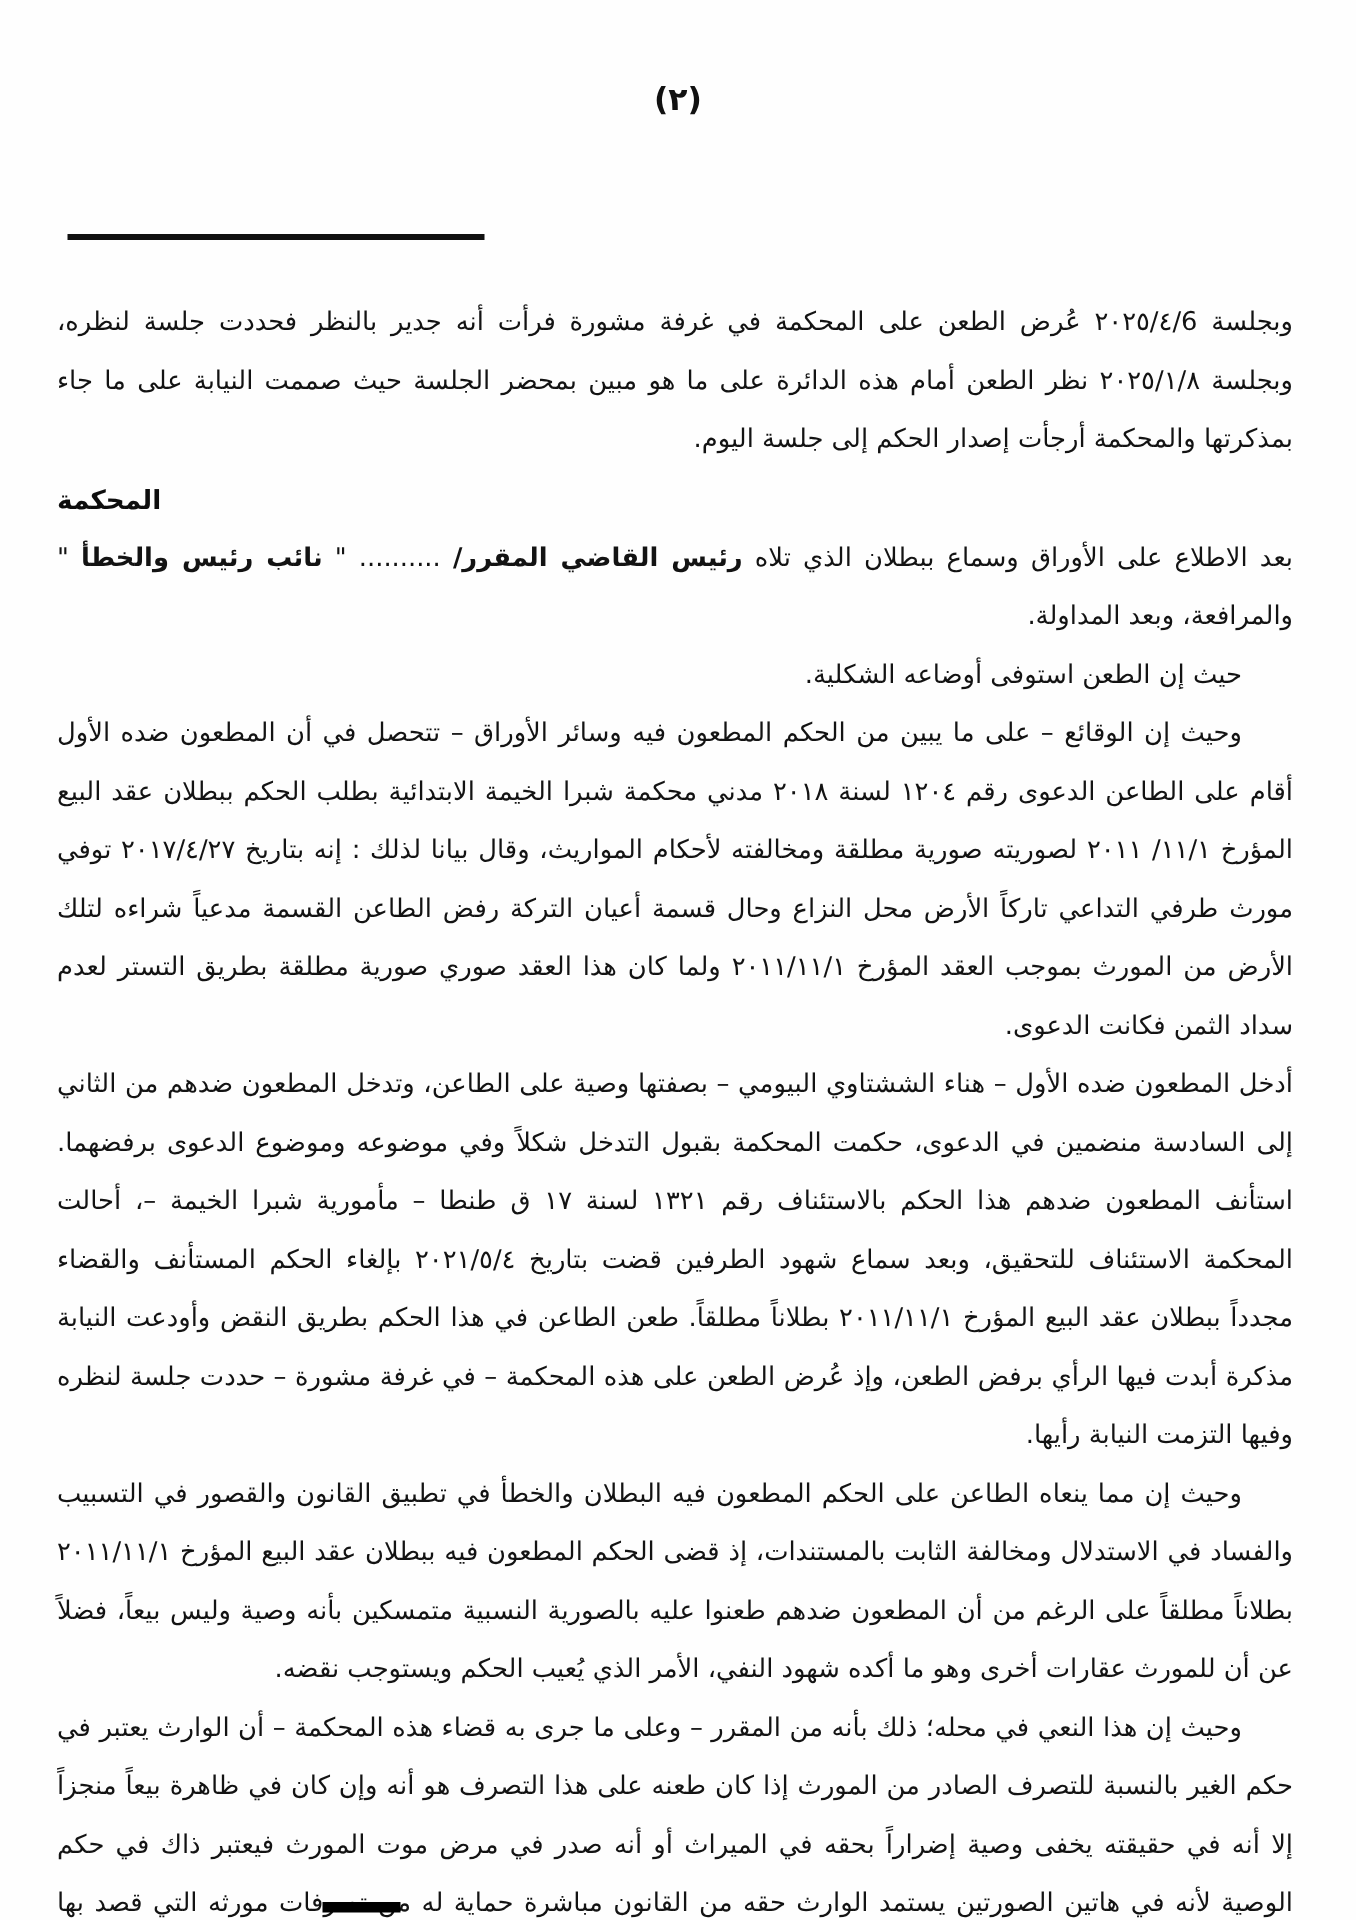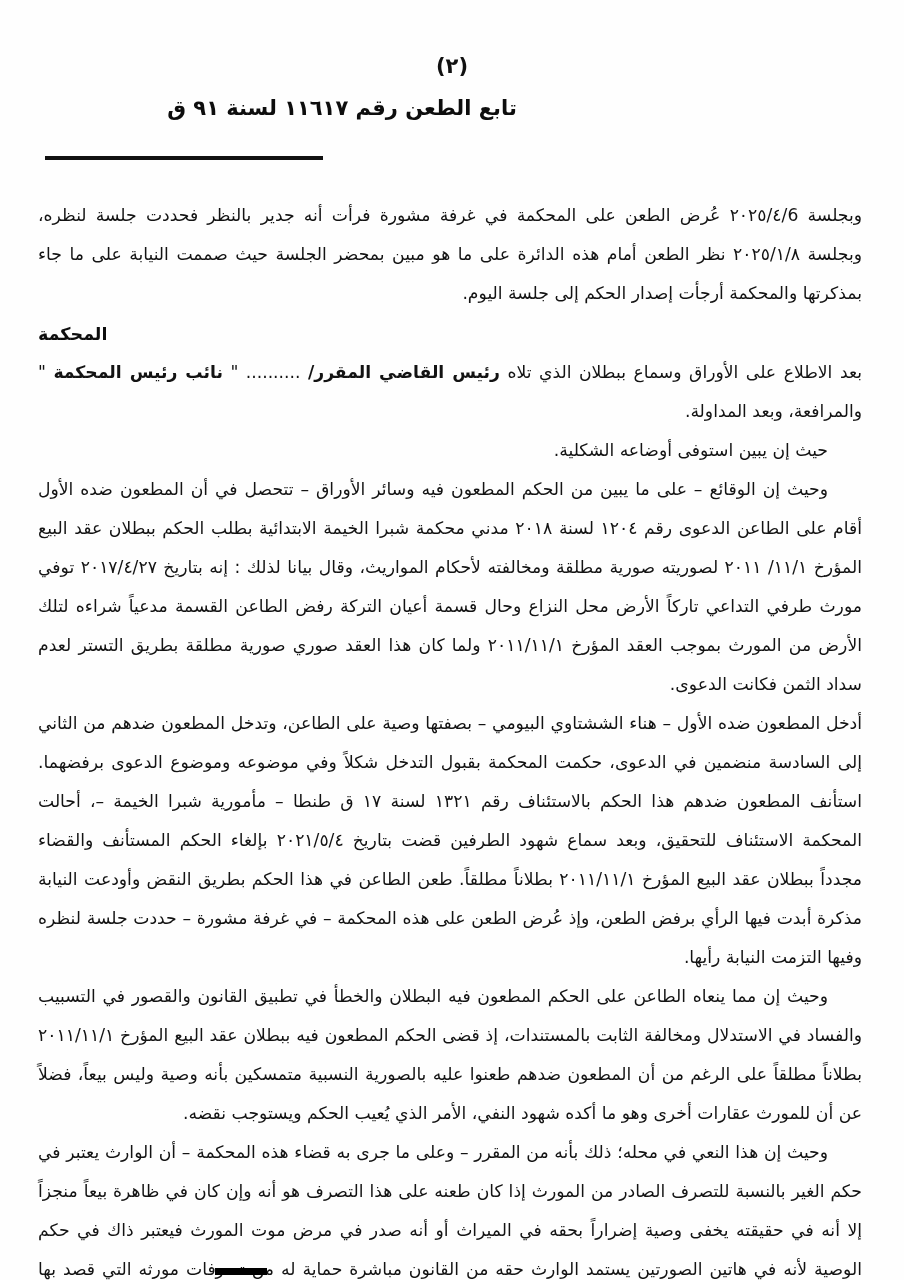--- a/index.html
+++ b/index.html
@@ -105,35 +105,32 @@
     background: #000;
   }
 </style>
 </head>
 <body>
 
 <div class="page">
 
   <div class="page-number">(٢)</div>
 
-  <div class="doc-title-wrap">
-    <span class="doc-title">تابع الطعن رقم ١١٦١٧ لسنة ٩١ ق</span>
-  </div>
 
   <div class="title-rule"></div>
 
   <div class="content">
 
     <p class="para">وبجلسة ٢٠٢٥/٤/6 عُرض الطعن على المحكمة في غرفة مشورة فرأت أنه جدير بالنظر فحددت جلسة لنظره، وبجلسة ٢٠٢٥/١/٨ نظر الطعن أمام هذه الدائرة على ما هو مبين بمحضر الجلسة حيث صممت النيابة على ما جاء بمذكرتها والمحكمة أرجأت إصدار الحكم إلى جلسة اليوم.</p>
 
     <div class="section-heading">المحكمة</div>
 
-    <p class="para"><span>بعد الاطلاع على الأوراق وسماع ببطلان الذي تلاه </span><span class="bold">رئيس القاضي المقرر/</span><span> .......... " </span><span class="bold">نائب رئيس المحكمة</span><span> " والمرافعة، وبعد المداولة.</span></p>
+    <p class="para"><span>بعد الاطلاع على الأوراق وسماع ببطلان الذي تلاه </span><span class="bold">رئيس القاضي المقرر/</span><span> .......... " </span><span class="bold">نائب رئيس والخطأ</span><span> " والمرافعة، وبعد المداولة.</span></p>
 
-    <p class="para indent">حيث إن يبين استوفى أوضاعه الشكلية.</p>
+    <p class="para indent">حيث إن الطعن استوفى أوضاعه الشكلية.</p>
 
     <p class="para indent">وحيث إن الوقائع – على ما يبين من الحكم المطعون فيه وسائر الأوراق – تتحصل في أن المطعون ضده الأول أقام على الطاعن الدعوى رقم ١٢٠٤ لسنة ٢٠١٨ مدني محكمة شبرا الخيمة الابتدائية بطلب الحكم ببطلان عقد البيع المؤرخ ١١/١/ ٢٠١١ لصوريته صورية مطلقة ومخالفته لأحكام المواريث، وقال بيانا لذلك : إنه بتاريخ ٢٠١٧/٤/٢٧ توفي مورث طرفي التداعي تاركاً الأرض محل النزاع وحال قسمة أعيان التركة رفض الطاعن القسمة مدعياً شراءه لتلك الأرض من المورث بموجب العقد المؤرخ ٢٠١١/١١/١ ولما كان هذا العقد صوري صورية مطلقة بطريق التستر لعدم سداد الثمن فكانت الدعوى.</p>
 
     <p class="para">أدخل المطعون ضده الأول – هناء الششتاوي البيومي – بصفتها وصية على الطاعن، وتدخل المطعون ضدهم من الثاني إلى السادسة منضمين في الدعوى، حكمت المحكمة بقبول التدخل شكلاً وفي موضوعه وموضوع الدعوى برفضهما. استأنف المطعون ضدهم هذا الحكم بالاستئناف رقم ١٣٢١ لسنة ١٧ ق طنطا – مأمورية شبرا الخيمة –، أحالت المحكمة الاستئناف للتحقيق، وبعد سماع شهود الطرفين قضت بتاريخ ٢٠٢١/٥/٤ بإلغاء الحكم المستأنف والقضاء مجدداً ببطلان عقد البيع المؤرخ ٢٠١١/١١/١ بطلاناً مطلقاً. طعن الطاعن في هذا الحكم بطريق النقض وأودعت النيابة مذكرة أبدت فيها الرأي برفض الطعن، وإذ عُرض الطعن على هذه المحكمة – في غرفة مشورة – حددت جلسة لنظره وفيها التزمت النيابة رأيها.</p>
 
     <p class="para indent">وحيث إن مما ينعاه الطاعن على الحكم المطعون فيه البطلان والخطأ في تطبيق القانون والقصور في التسبيب والفساد في الاستدلال ومخالفة الثابت بالمستندات، إذ قضى الحكم المطعون فيه ببطلان عقد البيع المؤرخ ٢٠١١/١١/١ بطلاناً مطلقاً على الرغم من أن المطعون ضدهم طعنوا عليه بالصورية النسبية متمسكين بأنه وصية وليس بيعاً، فضلاً عن أن للمورث عقارات أخرى وهو ما أكده شهود النفي، الأمر الذي يُعيب الحكم ويستوجب نقضه.</p>
 
     <p class="para indent">وحيث إن هذا النعي في محله؛ ذلك بأنه من المقرر – وعلى ما جرى به قضاء هذه المحكمة – أن الوارث يعتبر في حكم الغير بالنسبة للتصرف الصادر من المورث إذا كان طعنه على هذا التصرف هو أنه وإن كان في ظاهرة بيعاً منجزاً إلا أنه في حقيقته يخفى وصية إضراراً بحقه في الميراث أو أنه صدر في مرض موت المورث فيعتبر ذاك في حكم الوصية لأنه في هاتين الصورتين يستمد الوارث حقه من القانون مباشرة حماية له من تصرفات مورثه التي قصد بها الاحتيال على قواعد الإرث التي تعتبر من النظام العام ويكون له إثبات الصورية التي تمس حقه في الميراث بكافة طرق الإثبات، وأنه ولئن كان لمحكمة</p>
 
   </div>

